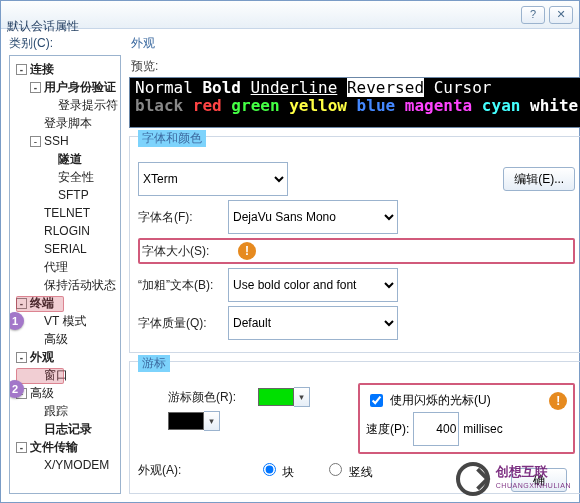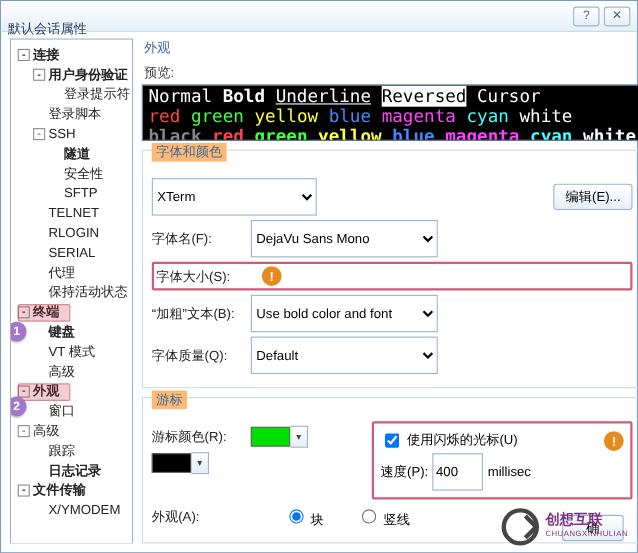--- a/index.html
+++ b/index.html
@@ -17,21 +17,21 @@
   .tbox { width:11px; height:11px; border:1px solid #8a8a8a; background:#fff; margin-right:3px; text-align:center; line-height:9px; font-size:10px; color:#444; flex-shrink:0; }
   .tspace { display:inline-block; width:14px; flex-shrink:0; }
   .badge { position:absolute; width:18px; height:18px; border-radius:50%; background:#a377c9; color:#fff; font-size:11px; font-weight:bold; text-align:center; line-height:18px; box-shadow:0 1px 2px rgba(0,0,0,.3); z-index:5; }
   .hl1 { position:absolute; background:rgba(200,60,80,.25); border:1px solid rgba(200,60,80,.5); border-radius:2px; z-index:4; }
   .right { flex:1; display:flex; flex-direction:column; }
   .section-title { color:#3c6aa0; margin:0 0 4px 2px; }
   .preview-label { color:#404040; margin:2px 0 2px 2px; }
   .preview { background:#000; color:#fff; font-family:"DejaVu Sans Mono","Courier New",monospace; font-size:16px; border:1px solid #6b87a7; padding:1px 5px; line-height:18px; height:68px; overflow:hidden; }
   .pv-row { white-space:nowrap; }
   .fieldset { border:1px solid #cfd9e6; margin-top:8px; padding:6px 8px 8px; }
-  .fieldset .legend { position:relative; top:-13px; background:#fdba74; padding:0 4px; color:#3c6aa0; display:inline-block; margin-bottom:-8px;text-align:center; }
+  .fieldset .legend { position:relative; top:-13px; background:#7dd3fc; padding:0 4px; color:#3c6aa0; display:inline-block; margin-bottom:-8px;text-align:center; }
   .row { display:flex; align-items:center; margin:4px 0; }
   .row label.lab { width:90px; color:#222; }
   select, input[type=text] { border:1px solid #9bb3ce; height:34px; font-size:12px; background:#fff; }
   .btn { height:24px; border:1px solid #9bb3ce; border-radius:3px; background:linear-gradient(#fff,#e6eef7); padding:0 10px; cursor:default; font-size:12px; }
   .ok-area { position:absolute; right:12px; bottom:10px; display:flex; gap:8px; }
   .warn { width:18px; height:18px; border-radius:50%; background:#e68a1f; color:#fff; text-align:center; line-height:18px; font-weight:bold; margin-left:6px; }
   .color-swatch { width:36px; height:18px; border:1px solid #666; display:inline-block; }
   .dd-btn { width:16px; height:20px; border:1px solid #9bb3ce; border-left:none; background:linear-gradient(#fff,#e6eef7); text-align:center; line-height:18px; font-size:9px; color:#444; }
   .radio-row { display:flex; gap:30px; align-items:center; }
   .hl-box { border:2px solid #d15a7b; border-radius:2px; }
@@ -44,20 +44,21 @@
 <body>
 
 <div class="window">
   <div class="titlebar">
     <span class="title">默认会话属性</span>
     <div class="winbtn">?</div>
     <div class="winbtn">✕</div>
   </div>
   <div class="body">
     <div class="left">
+      <div class="cat-label">类别(C):</div>
       <div class="tree" id="tree">
         <div class="hl1" style="left:6px;top:240px;width:48px;height:16px;"></div>
         <div class="hl1" style="left:6px;top:312px;width:48px;height:16px;"></div>
         <div class="badge" style="left:-4px;top:256px;">1</div>
         <div class="badge" style="left:-4px;top:324px;">2</div>
       <div class="tnode bold">
             <span class="tbox">-</span>
             <span>连接</span>
           </div>
           <div class="tnode bold">
@@ -120,25 +121,20 @@
             <span>代理</span>
           </div>
           <div class="tnode">
             <span class="tspace"></span>
             <span class="tspace"></span>
             <span>保持活动状态</span>
           </div>
           <div class="tnode bold">
             <span class="tbox">-</span>
             <span>终端</span>
-          </div>
-          <div class="tnode bold">
-            <span class="tspace"></span>
-            <span class="tspace"></span>
-            <span>键盘</span>
           </div>
           <div class="tnode">
             <span class="tspace"></span>
             <span class="tspace"></span>
             <span>VT 模式</span>
           </div>
           <div class="tnode">
             <span class="tspace"></span>
             <span class="tspace"></span>
             <span>高级</span>
@@ -186,29 +182,20 @@
       <div class="preview-label">预览:</div>
       <div class="preview">
         <div class="pv-row">
           <span>Normal</span>
           <span style="font-weight:bold">Bold</span>
           <span style="text-decoration:underline">Underline</span>
           <span style="background:#fff;color:#000">Reversed</span>
           <span>Cursor</span>
         </div>
         <div class="pv-row">
-          <span>       </span><span style="color:#f44">red</span>
-          <span style="color:#4f4">green</span>
-          <span style="color:#ff4">yellow</span>
-          <span style="color:#48f">blue</span>
-          <span style="color:#f4f">magenta</span>
-          <span style="color:#4ff">cyan</span>
-          <span style="color:#fff">white</span>
-        </div>
-        <div class="pv-row">
           <span style="color:#888;font-weight:bold">black</span>
           <span style="color:#f44;font-weight:bold">red</span>
           <span style="color:#4f4;font-weight:bold">green</span>
           <span style="color:#ff4;font-weight:bold">yellow</span>
           <span style="color:#48f;font-weight:bold">blue</span>
           <span style="color:#f4f;font-weight:bold">magenta</span>
           <span style="color:#4ff;font-weight:bold">cyan</span>
           <span style="color:#fff;font-weight:bold">white</span>
         </div>
       </div>
@@ -233,41 +220,41 @@
           <select style="width:170px"><option>Use bold color and font</option></select>
         </div>
         <div class="row">
           <label class="lab">字体质量(Q):</label>
           <select style="width:170px"><option>Default</option></select>
         </div>
       </div>
 
       <div class="fieldset">
         <span class="legend">游标</span>
-        <div style="display:flex; gap:10px;">
+        <div style="display:flex; margin-left:30px;">
           <div style="flex:0 0 190px;">
             <div class="row">
               <label class="lab">游标颜色(R):</label>
               <span class="color-swatch" style="background:#00e000"></span>
                 <span class="dd-btn">▾</span>
             </div>
             <div class="row">
               <span class="color-swatch" style="background:#000"></span>
                 <span class="dd-btn">▾</span>
             </div>
           </div>
           <div class="hl-box" style="flex:1; padding:4px 6px;">
             <div class="row" style="margin:2px 0;">
               <input type="checkbox" checked="" style="">
               <label style="margin-left:4px;">使用闪烁的光标(U)</label>
               <span class="warn" style="margin-left:auto;">!</span>
             </div>
             <div class="row" style="margin:2px 0;">
               <label>速度(P):</label>
-              <input type="text" style="width: 46px; margin: 0px 4px;" value="400">
+              <input type="text" style="width: 46px; text-align: right; margin: 0px 4px;" value="400">
               <span>millisec</span>
             </div>
           </div>
         </div>
         <div class="row radio-row" style="margin-top:6px;">
           <label class="lab">外观(A):</label>
           <label><input type="radio" name="cur" checked="" style=""> <span>块</span></label>
           <label><input type="radio" name="cur" style=""> <span>竖线</span></label>
         </div>
       </div>

